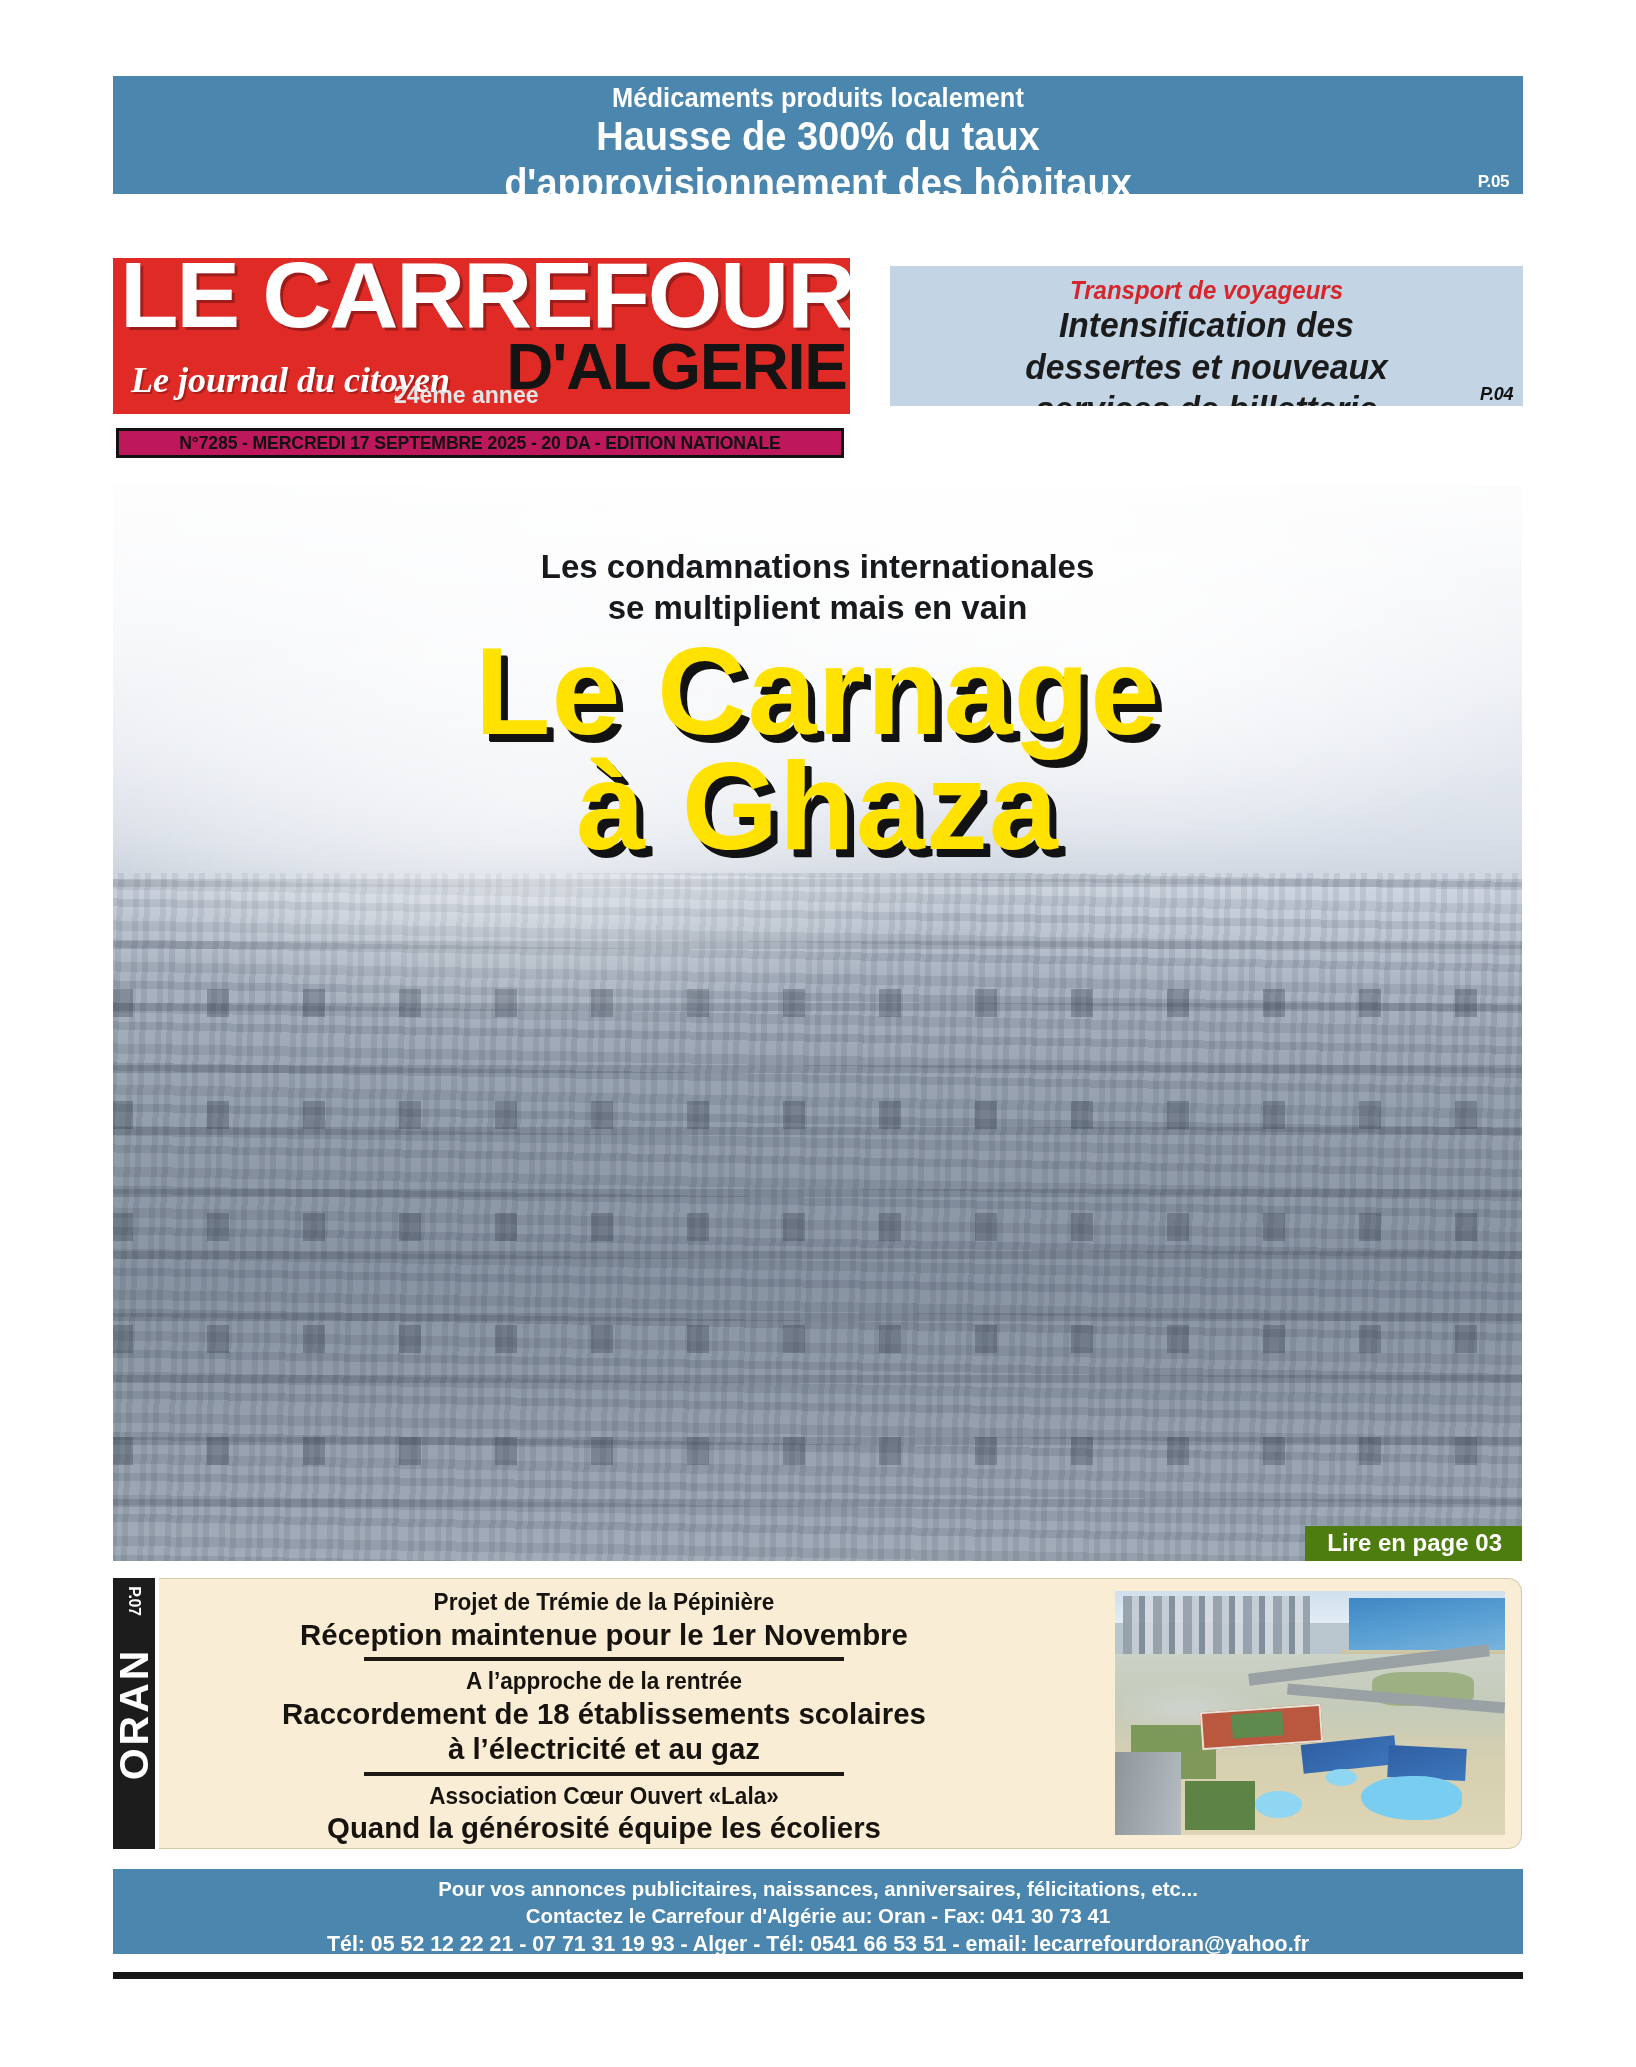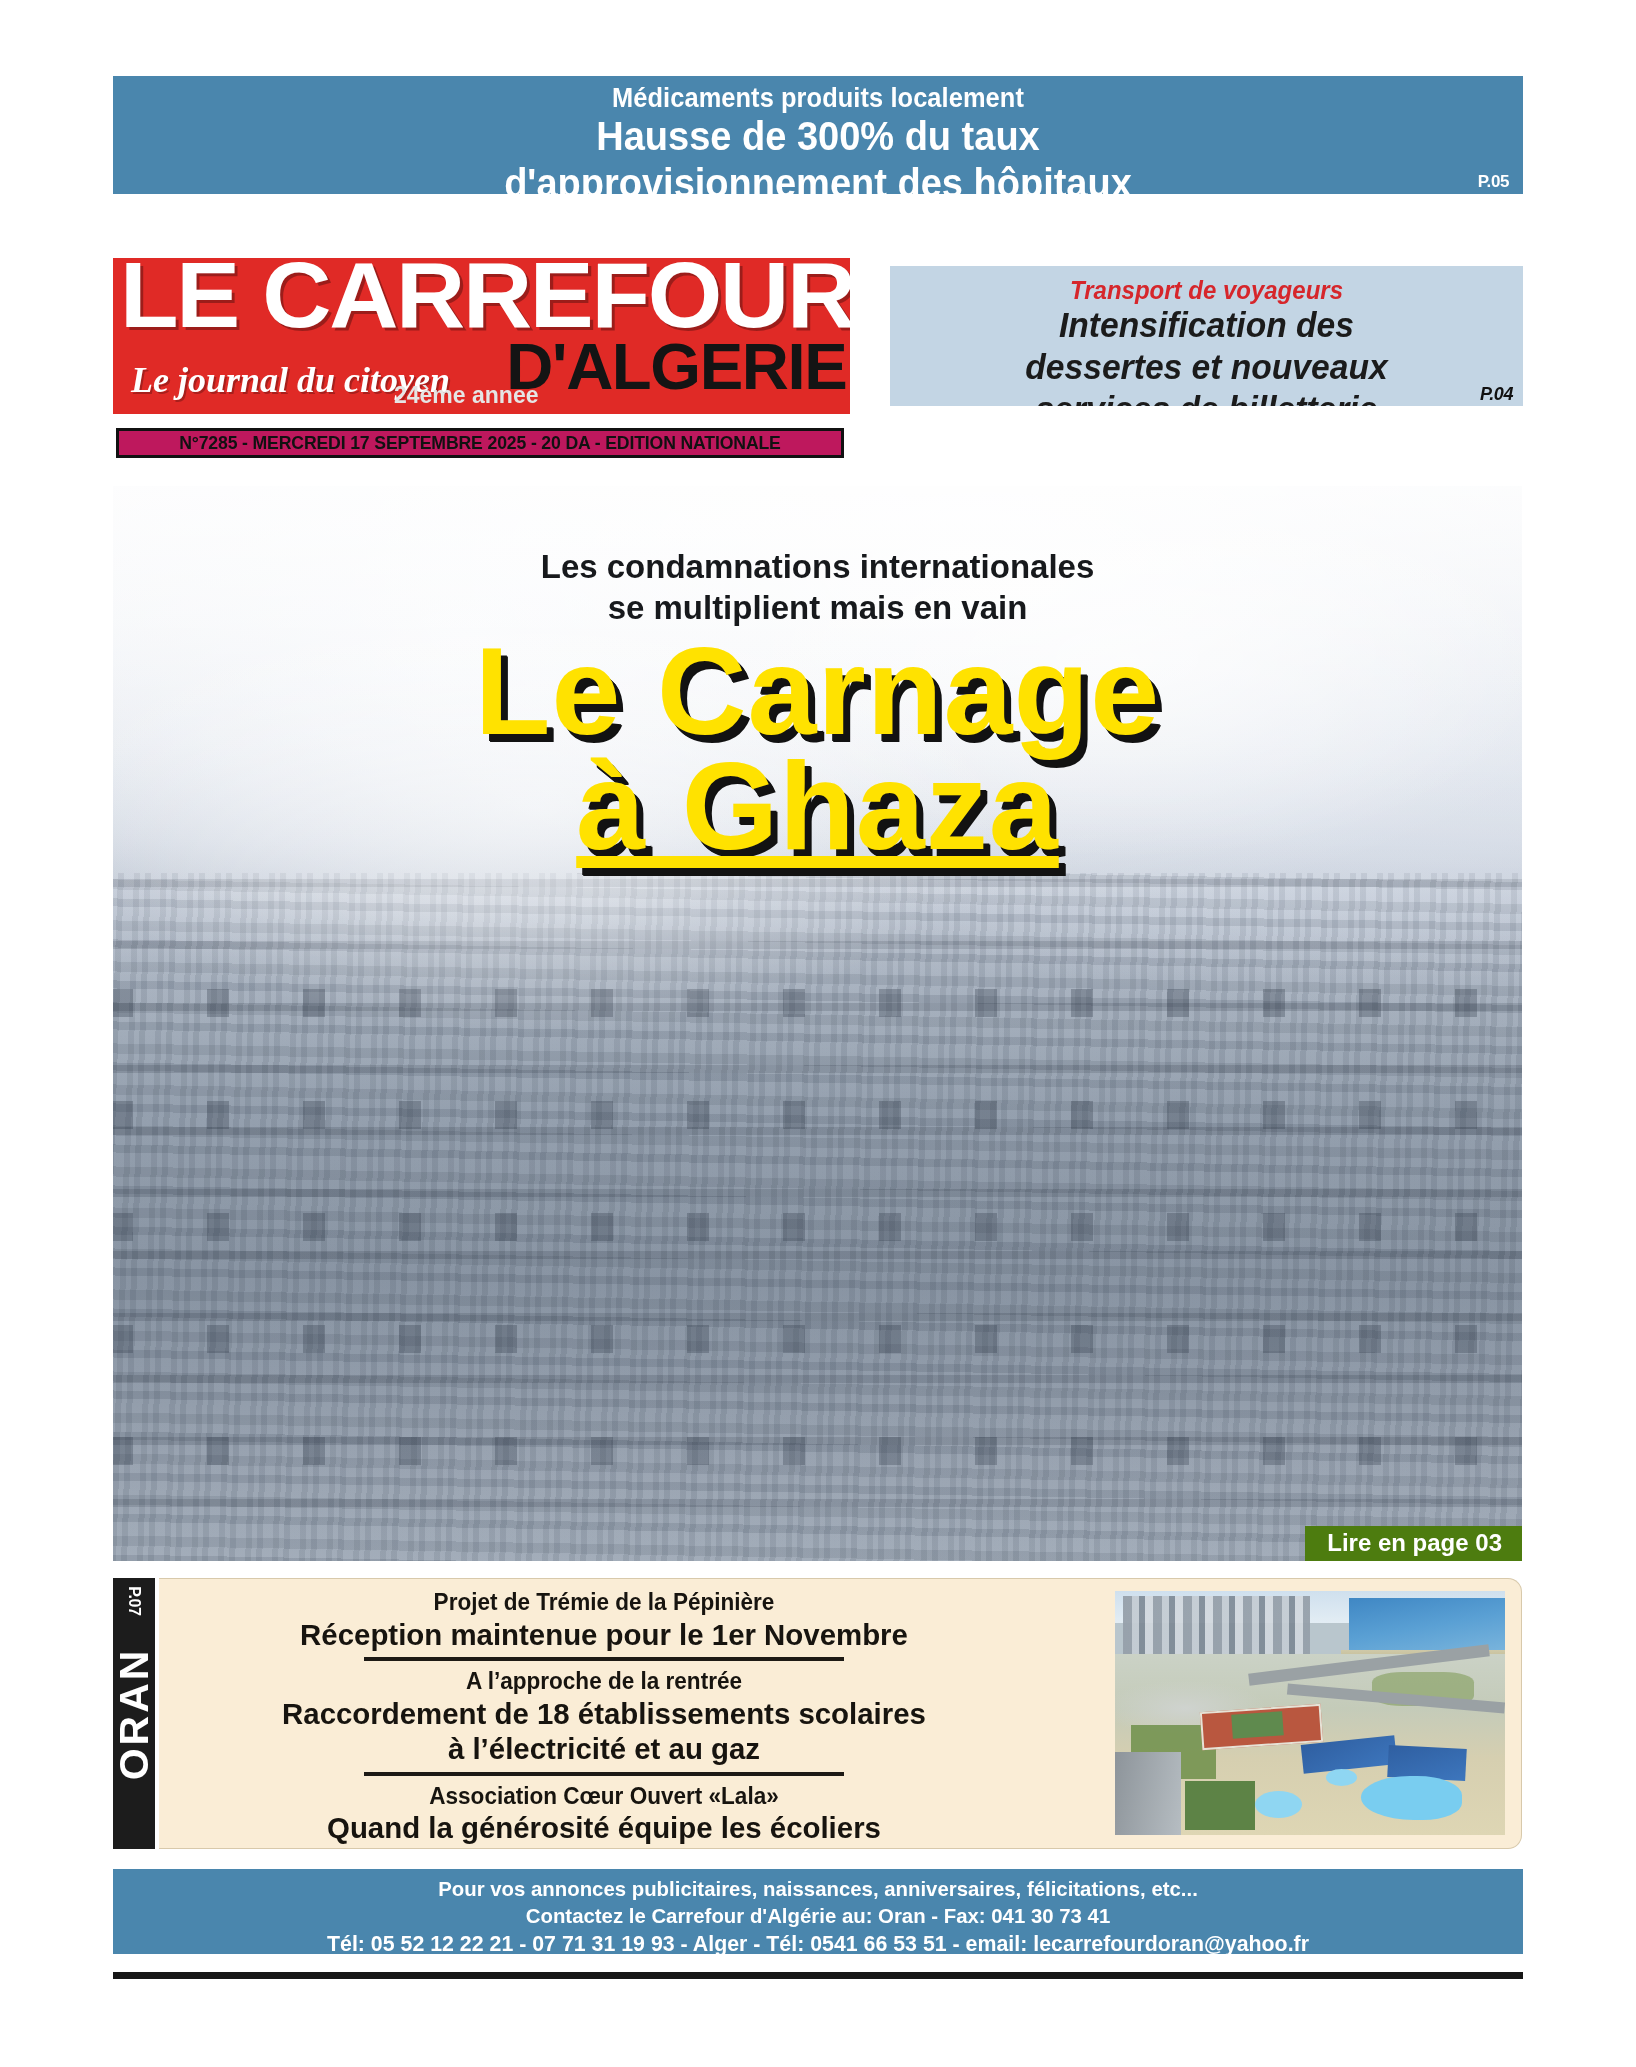--- a/index.html
+++ b/index.html
@@ -295,21 +295,21 @@
     color: #ffe200;
     line-height: 0.93;
     letter-spacing: -1px;
     text-shadow:
       6px 7px 0 #121212,
       7px 8px 0 #121212;
     transform: scaleX(1.0);
   }
   .lead-title .ln.l1 { letter-spacing: 1px; }
   .lead-title .ln.l2 { letter-spacing: 0.5px; }
-  .lead-title .ln.l3 { letter-spacing: 1px; text-decoration: underline; }
+  .lead-title .ln.l3 { letter-spacing: 1px; }
 
   .lire {
     position: absolute;
     right: 0;
     bottom: 0;
     background: #4d7c0f;
     color: #ffffff;
     font-size: 24px;
     font-weight: bold;
     padding: 5px 20px 6px 22px;

